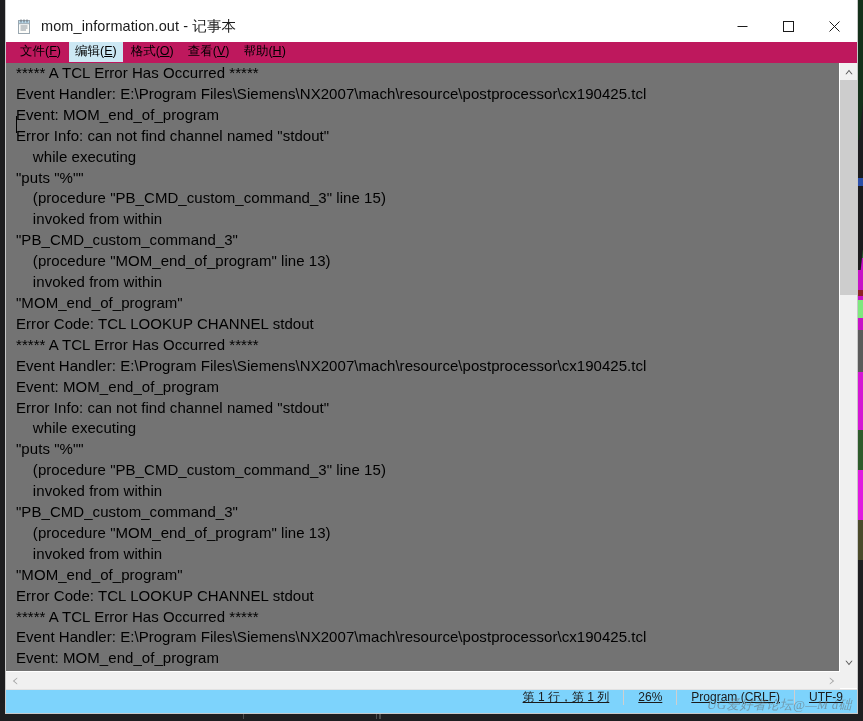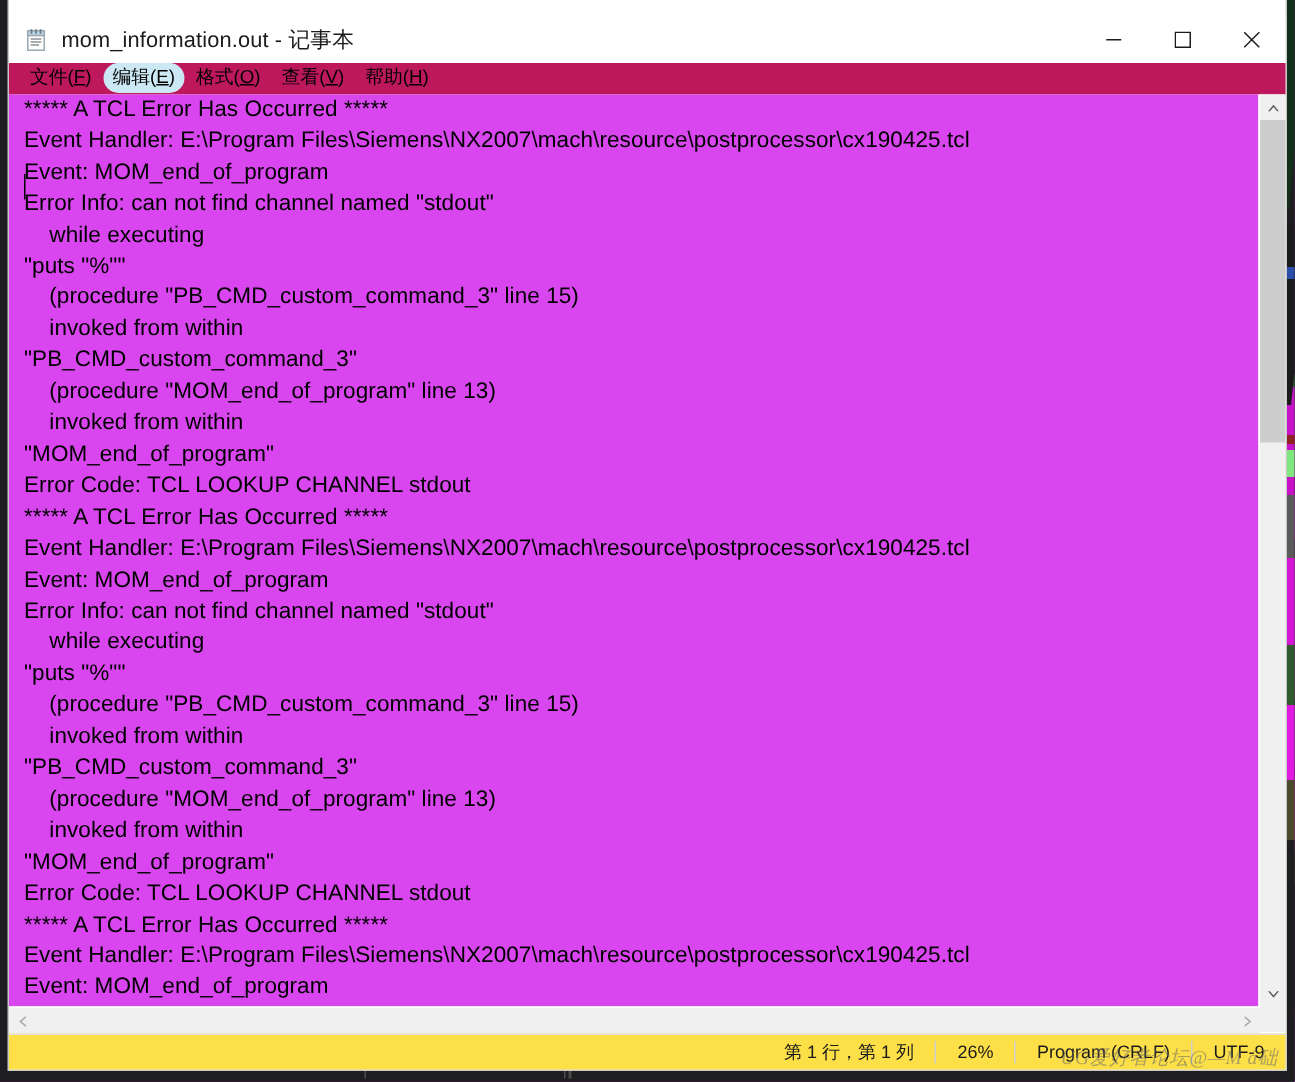--- a/index.html
+++ b/index.html
@@ -136,34 +136,33 @@
     font-size: 12.5px;
     color: #000000;
     padding: 2px 6px 3px 6px;
     margin-right: 2px;
     line-height: 15px;
     white-space: nowrap;
   }
   .menu-item u { text-decoration: underline; }
   .menu-item.active {
     background: #cce8f4;
-    border-radius: 10px;
   }
 
   
   #editor-wrap {
     flex: 1 1 auto;
     display: flex;
     position: relative;
     min-height: 0;
   }
   #textarea {
     flex: 1 1 auto;
     overflow: hidden;
-    background: #d946ef;
+    background: #737373;
     padding: 0 0 0 10px;
     position: relative;
     min-width: 0;
   }
   #caret {
     position: absolute;
     left: 10px;
     top: 53px;
     width: 1px;
     height: 17px;
@@ -230,29 +229,29 @@
   #scroll-corner {
     width: 17px;
     height: 17px;
     background: #f0f0f0;
     flex: 0 0 auto;
   }
 
   
   #statusbar {
     height: 23px;
-    background: #fde047;
-    flex: 0 0 auto;
-    display: flex;
-    align-items: center;
+    background: #7dd3fc;
+    flex: 0 0 auto;
+    display: flex;
     justify-content: flex-end;
     font-size: 12px;
     color: #1b1b1b;
     position: relative;
     border-top: 1px solid #e2e2e2;
+    text-decoration: underline;
   }
   .status-cell {
     padding: 0 14px;
     height: 15px;
     line-height: 15px;
     display: flex;
     align-items: center;
     border-left: 1px solid #cfcfcf;
     white-space: nowrap;
   }

